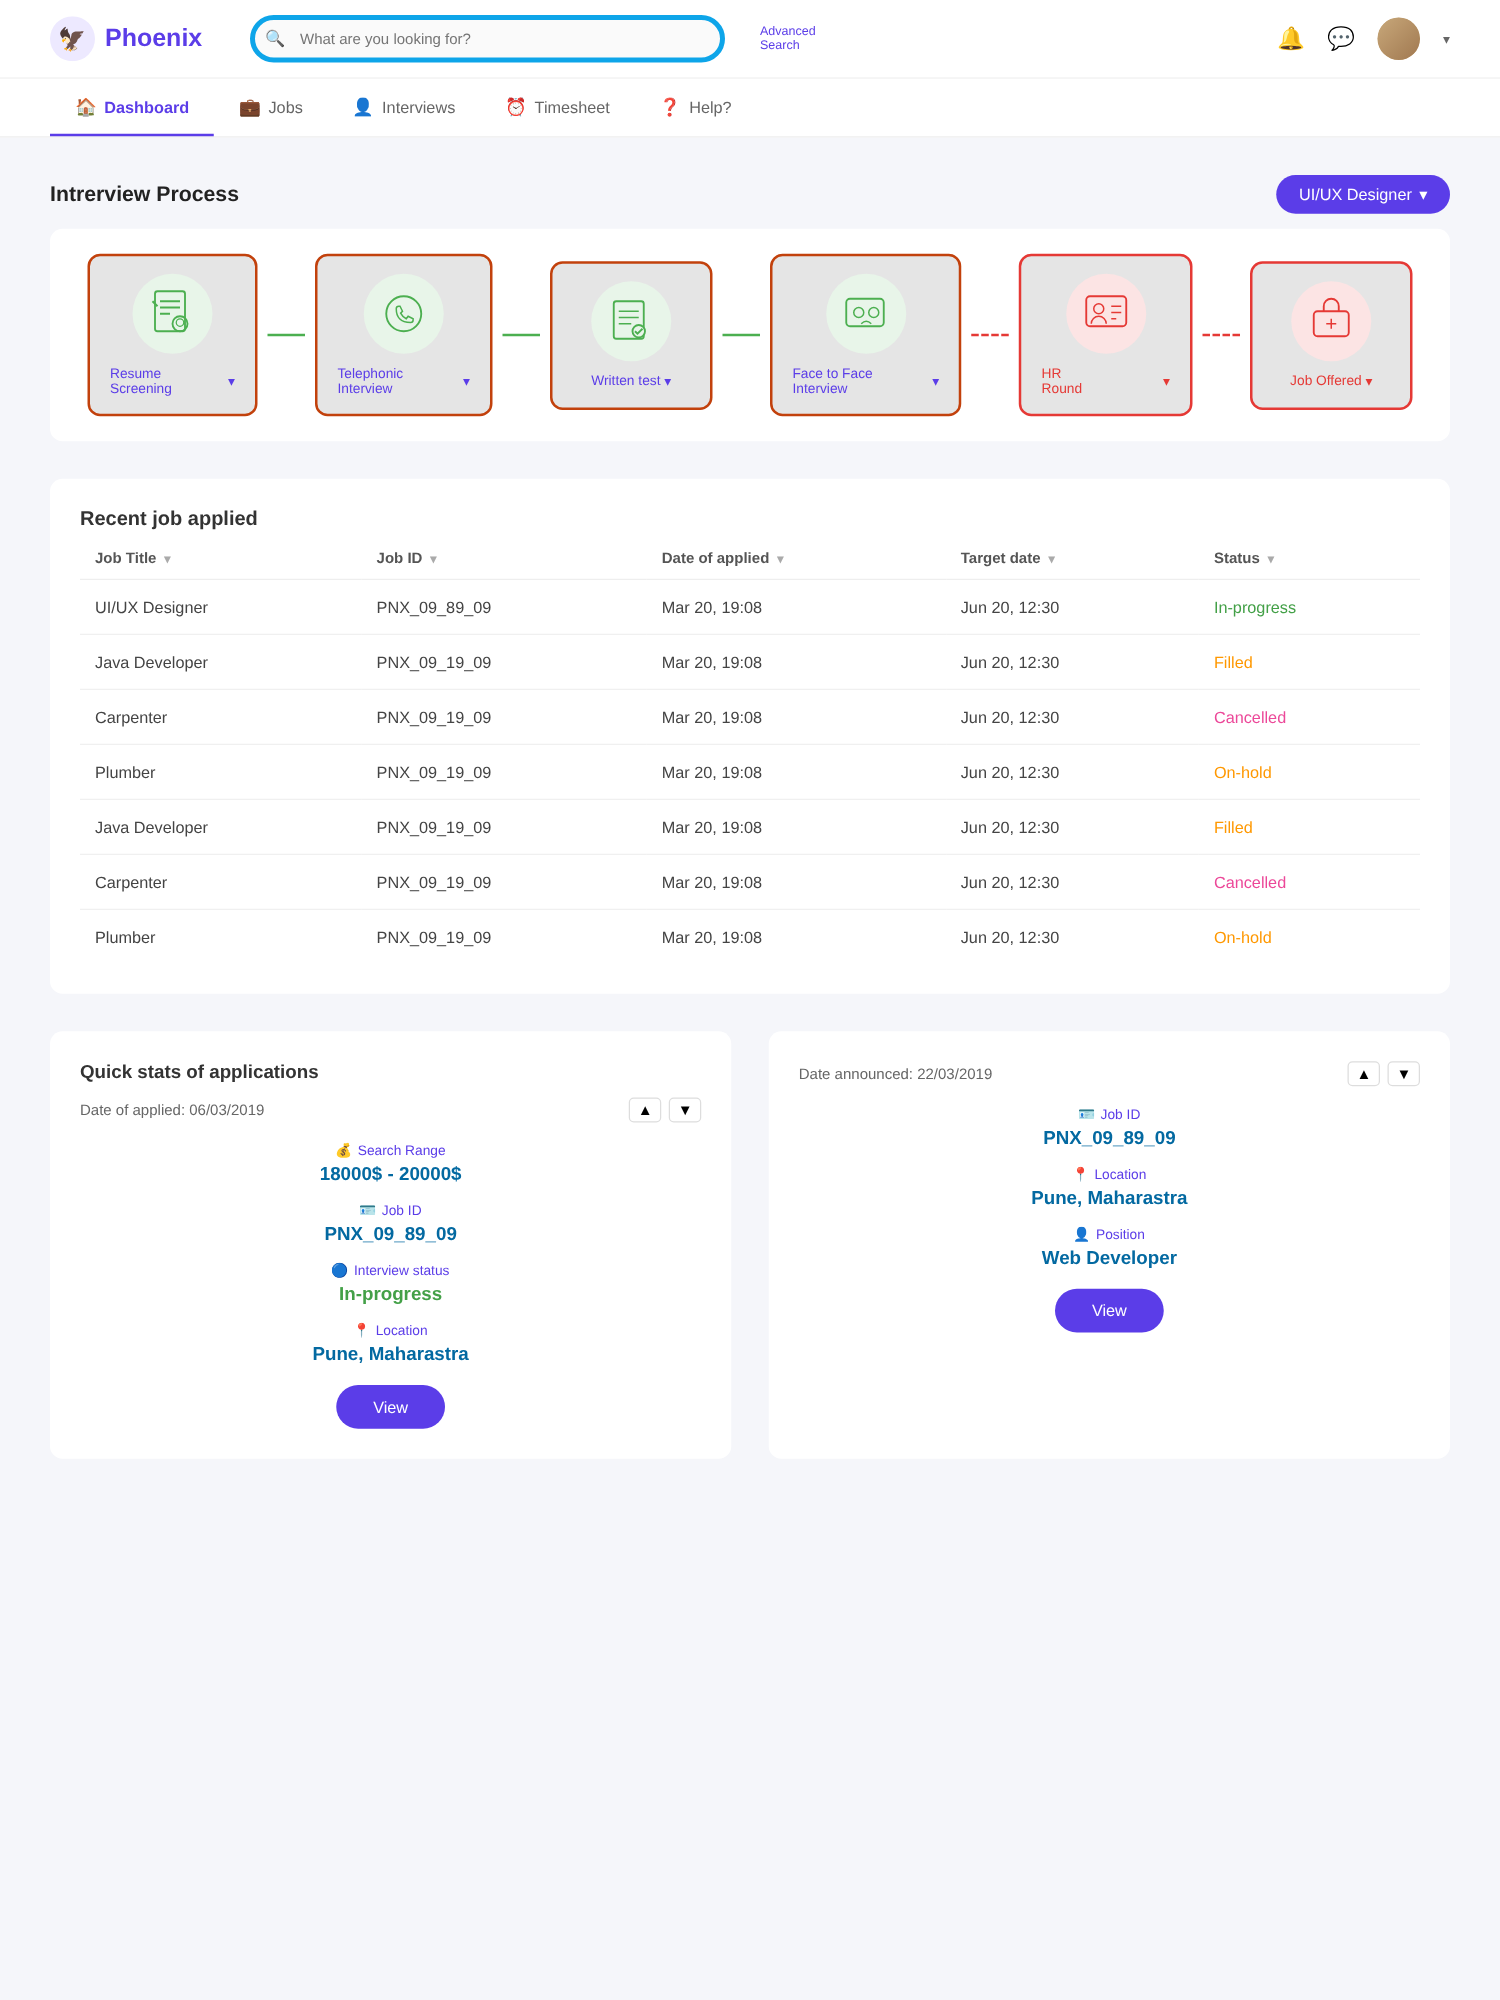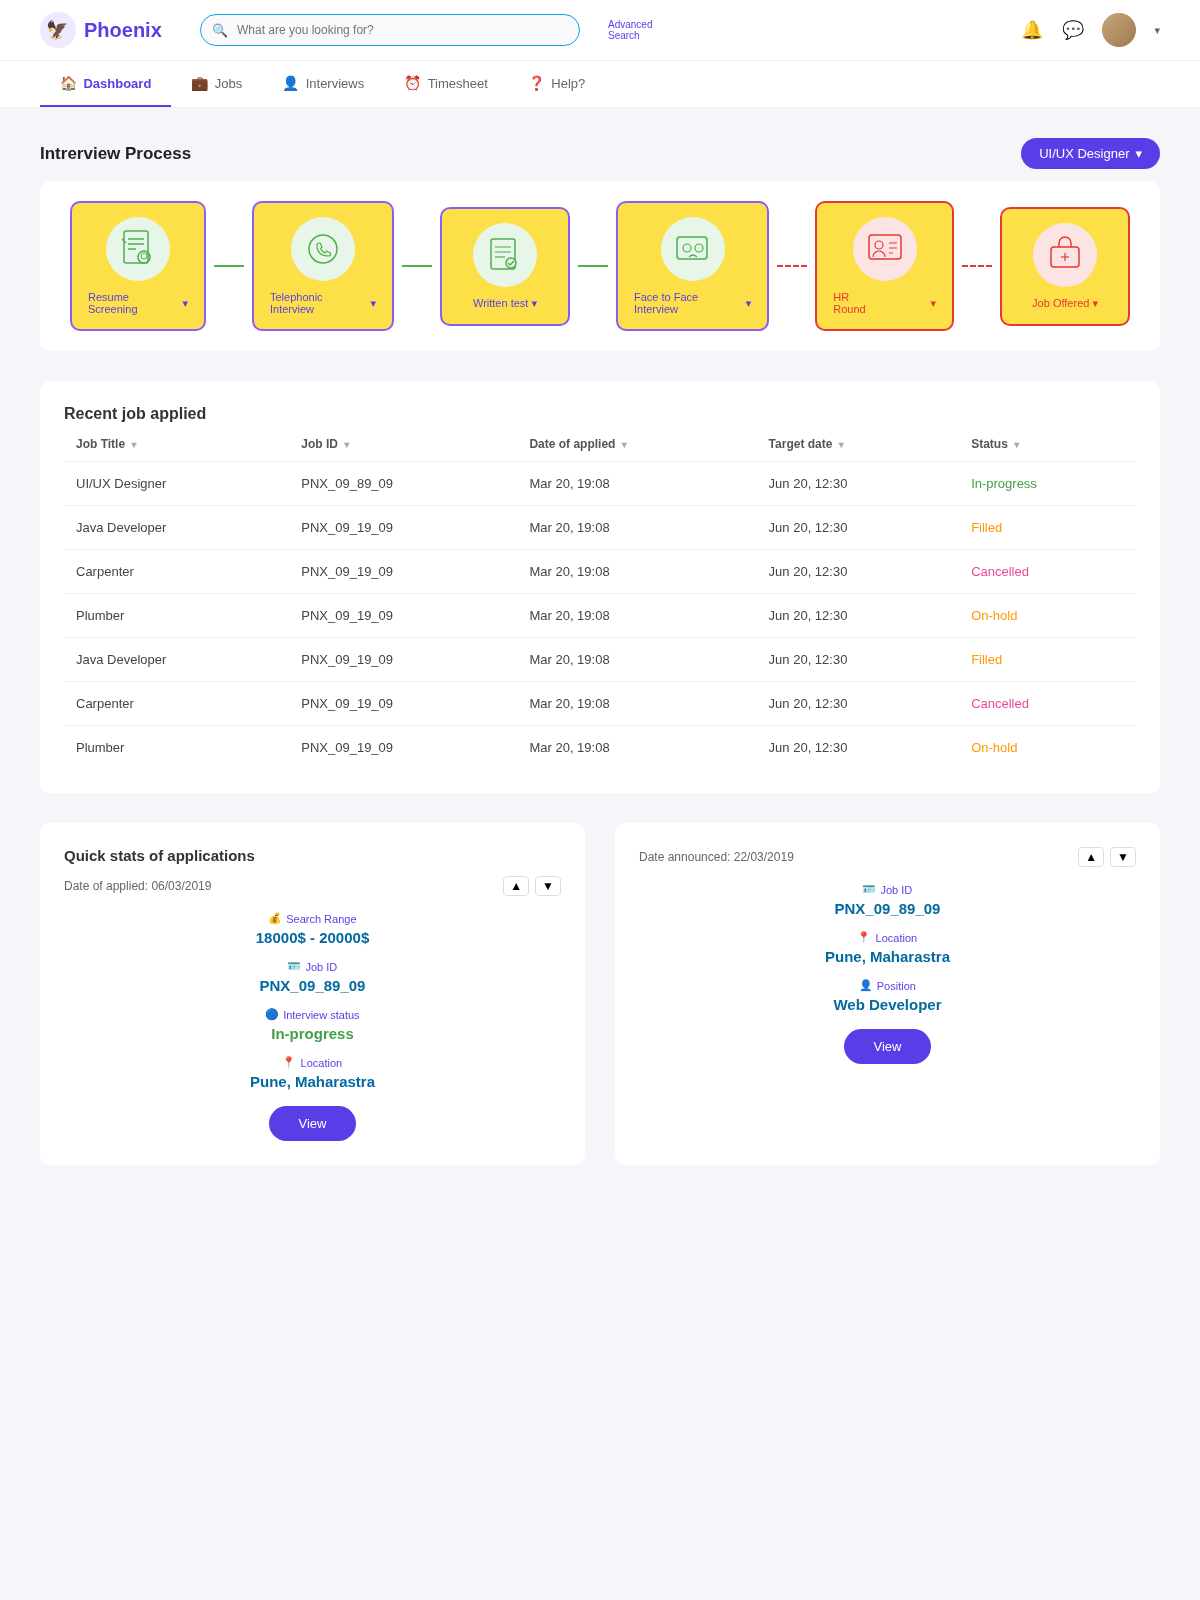--- a/index.html
+++ b/index.html
@@ -13,21 +13,21 @@
       padding: 12px 40px;
       border-bottom: 1px solid #eee;
       gap: 20px;
     }
     .logo-area { display: flex; align-items: center; gap: 8px; min-width: 140px; }
     .logo-icon { width: 36px; height: 36px; }
     .logo-text { font-size: 20px; font-weight: 700; color: #5b3de8; }
     .search-area { flex: 1; max-width: 380px; position: relative; }
     .search-area input {
       width: 100%; padding: 8px 14px 8px 36px;
-      border: 1px solid #0ea5e9; border-radius: 20px;
+      border: 4px solid #0ea5e9; border-radius: 20px;
       font-size: 12px; outline: none; background: #fafafa;
     }
     .search-icon-wrap { position: absolute; left: 12px; top: 50%; transform: translateY(-50%); color: #aaa; font-size: 13px; }
     .advanced-search { font-size: 10px; color: #5b3de8; margin-left: 8px; white-space: nowrap; cursor: pointer; }
     .header-right { margin-left: auto; display: flex; align-items: center; gap: 18px; }
     .header-icon { font-size: 18px; color: #888; cursor: pointer; }
     .avatar { width: 34px; height: 34px; border-radius: 50%; background: #c8a87a; overflow: hidden; cursor: pointer; }
     .avatar-img { width: 100%; height: 100%; background: linear-gradient(135deg, #c8a87a, #a07850); border-radius: 50%; }
 
     
@@ -59,23 +59,23 @@
       display: flex; align-items: center; gap: 6px;
     }
 
     .process-steps {
       display: flex; align-items: center; gap: 0;
       background: #fff; padding: 20px 30px; border-radius: 10px;
       margin-bottom: 30px; overflow-x: auto;
     }
     .step-card {
       display: flex; flex-direction: column; align-items: center;
-      border: 2px solid #8b5cf6; border-radius: 10px;
+      border: 2px solid #c2410c; border-radius: 10px;
       padding: 14px 16px; min-width: 130px; cursor: pointer;
-      background: #fde047;
+      background: #e5e5e5;
     }
     .step-card.red { border-color: #e53935; }
     .step-icon-wrap {
       width: 64px; height: 64px; border-radius: 50%;
       background: #e8f5e9; display: flex; align-items: center; justify-content: center;
       margin-bottom: 10px; font-size: 28px;
     }
     .step-card.red .step-icon-wrap { background: #fce4e4; }
     .step-label { font-size: 11px; color: #5b3de8; display: flex; align-items: center; gap: 3px; }
     .step-connector { display: flex; align-items: center; padding: 0 8px; }

